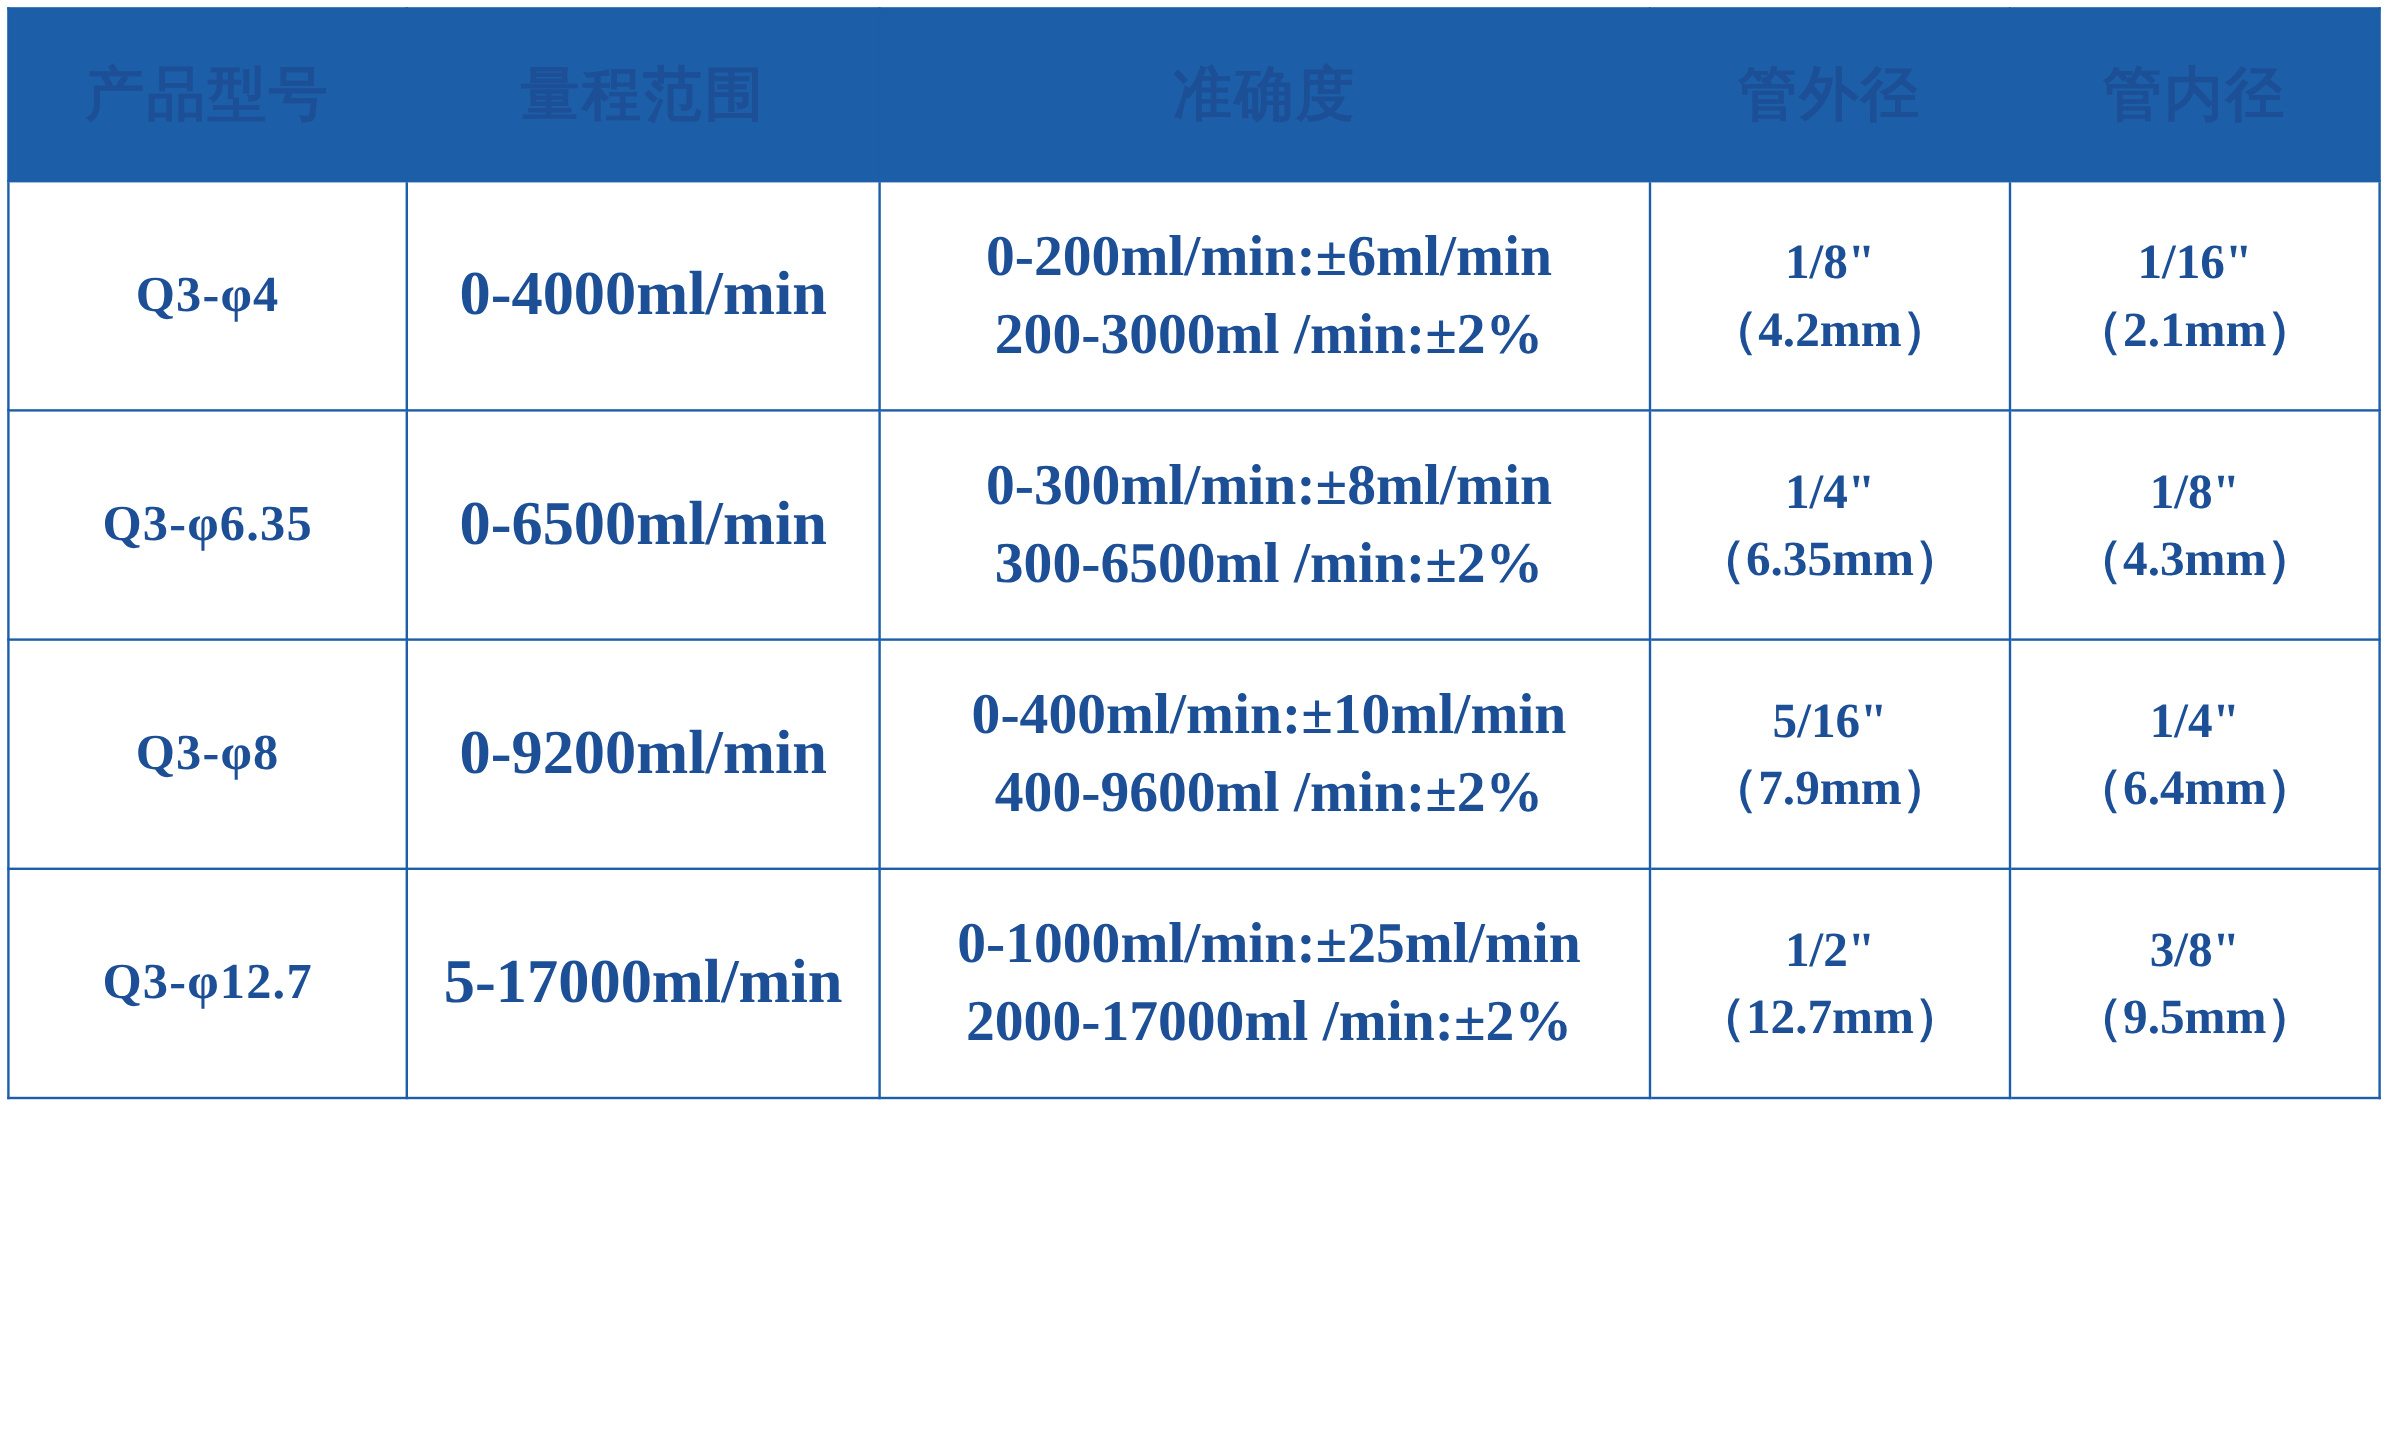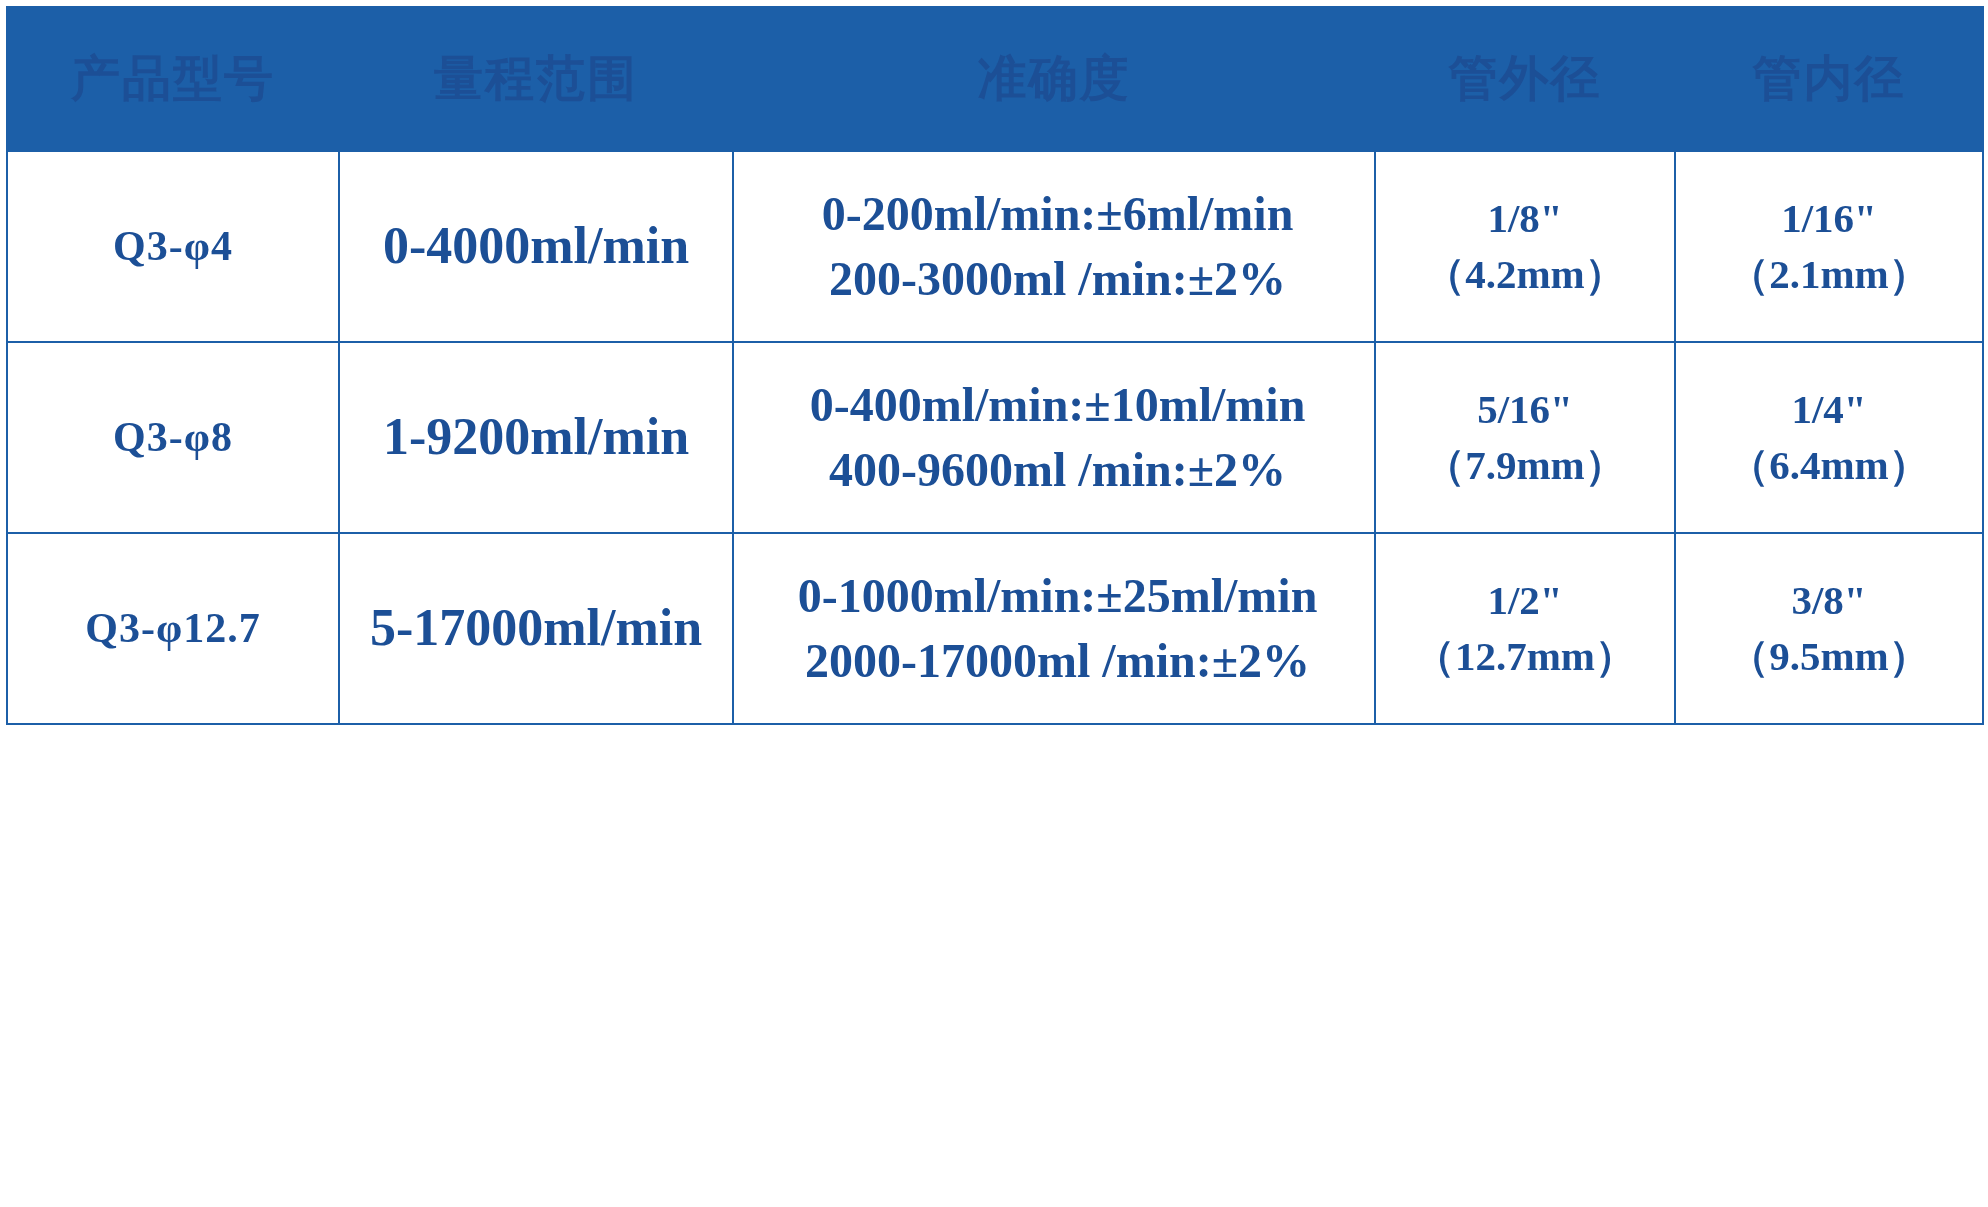--- a/index.html
+++ b/index.html
@@ -114,22 +114,38 @@
         <td class="cell-od">
           <span class="sub">1/8"</span>
           <span class="sub">（4.2mm）</span>
         </td>
         <td class="cell-id">
           <span class="sub">1/16"</span>
           <span class="sub">（2.1mm）</span>
         </td>
       </tr>
       <tr>
+        <td class="cell-model">Q3-φ6.35</td>
+        <td class="cell-range">0-6500ml/min</td>
+        <td class="cell-accuracy">
+          <span class="line">0-300ml/min:±8ml/min</span>
+          <span class="line">300-6500ml /min:±2%</span>
+        </td>
+        <td class="cell-od">
+          <span class="sub">1/4"</span>
+          <span class="sub">（6.35mm）</span>
+        </td>
+        <td class="cell-id">
+          <span class="sub">1/8"</span>
+          <span class="sub">（4.3mm）</span>
+        </td>
+      </tr>
+      <tr>
         <td class="cell-model">Q3-φ8</td>
-        <td class="cell-range">1-9200ml/min</td>
+        <td class="cell-range">0-9200ml/min</td>
         <td class="cell-accuracy">
           <span class="line">0-400ml/min:±10ml/min</span>
           <span class="line">400-9600ml /min:±2%</span>
         </td>
         <td class="cell-od">
           <span class="sub">5/16"</span>
           <span class="sub">（7.9mm）</span>
         </td>
         <td class="cell-id">
           <span class="sub">1/4"</span>

